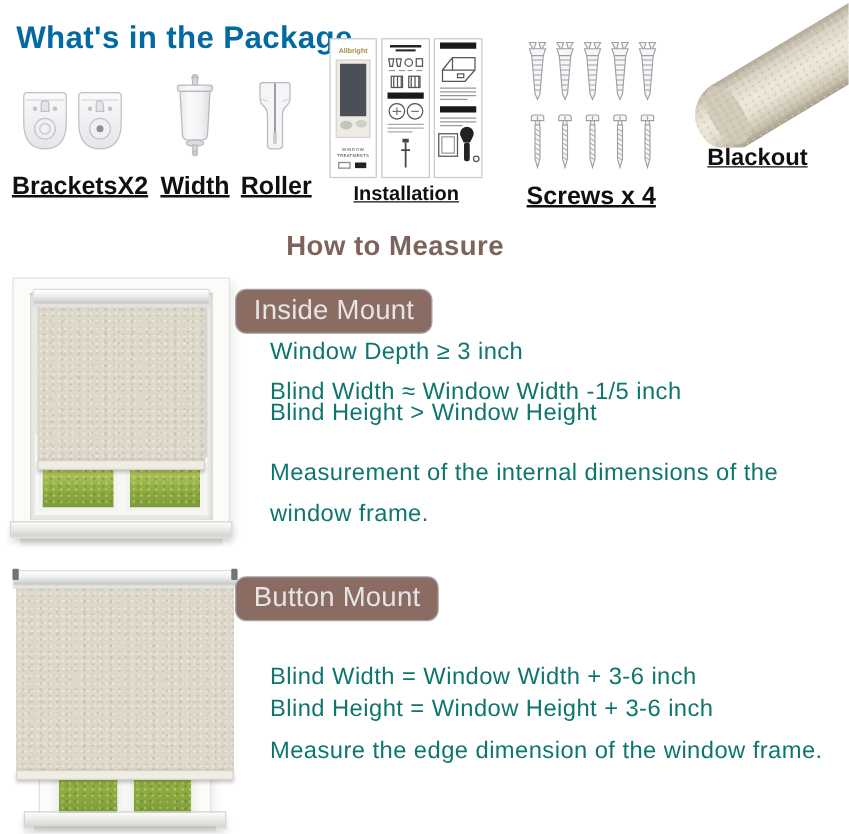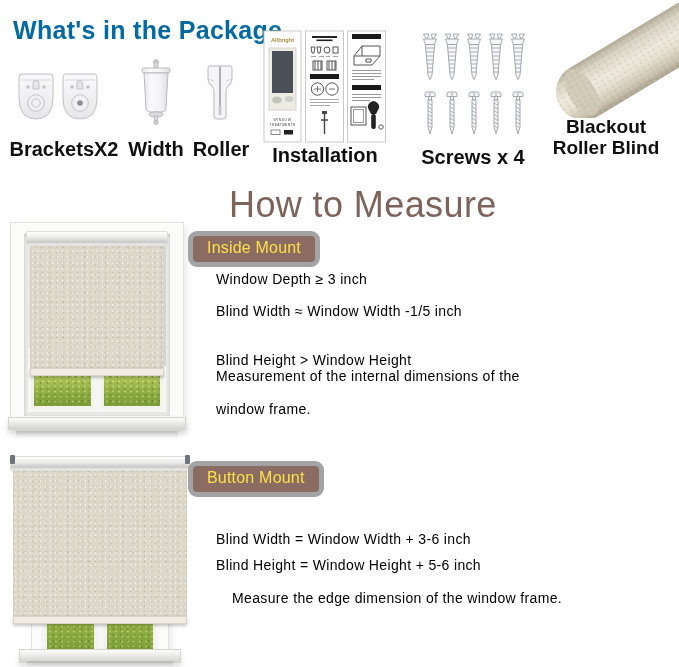--- a/index.html
+++ b/index.html
@@ -9,36 +9,36 @@
     font-family:"Liberation Sans","DejaVu Sans",sans-serif;
     color:#1f1f1f;
   }
   .abs{position:absolute;}
 
   
   .pkg-title{
     left:13px;top:16px;font-size:25px;font-weight:bold;color:#0369a1;letter-spacing:.3px;
   }
   .measure-title{
-    left:229px;top:184px;font-size:36px;font-weight:normal;color:#7d635a;letter-spacing:.4px;
-  }
-
-  
-  .item-label{font-weight:bold;color:#101010;text-align:center;font-size:20px;}
-  .item-label.small{font-size:20px;line-height:17px;}
+    left:229px;top:184px;font-size:22px;font-weight:bold;color:#7d635a;letter-spacing:.4px;
+  }
+
+  
+  .item-label{font-weight:bold;color:#101010;text-align:center;font-size:20px;text-decoration:underline;}
+  .item-label.small{font-size:16px;line-height:17px;}
   .item-label.two-line{font-size:19px;line-height:21px;}
 
   
   .badge{
-    background:#8a6c62;border:5px solid #a3a3a3;border-radius:9px;
-    color:#fde047;font-size:16px;padding:3px 14px 5px 14px;letter-spacing:.2px;
-  }
-
-  
-  .mline{font-size:14px;color:#000000;letter-spacing:.35px;white-space:nowrap;text-align:right;}
+    background:#8a6c62;border:1px solid #a3a3a3;border-radius:9px;
+    color:#e5e5e5;font-size:22px;padding:3px 14px 5px 14px;letter-spacing:.2px;
+  }
+
+  
+  .mline{font-size:19px;color:#0f766e;letter-spacing:.35px;white-space:nowrap;text-align:right;}
 
   
   .win{position:absolute;}
   .w-frame{position:absolute;background:#fbfbfa;border:1px solid #e3e3e0;
     box-shadow:3px 3px 7px rgba(0,0,0,.08);}
   .w-opening{position:absolute;background:#e8e8e5;box-shadow:inset 0 1px 3px rgba(0,0,0,.18);}
   .panes{position:absolute;background:#f6f6f4;display:flex;gap:7px;padding:3px;}
   .pane{flex:1;border:3px solid #f2f2ef;
     background:
       radial-gradient(circle, rgba(255,255,170,.4) .5px, transparent 1.3px) 0 0/6px 5px,
@@ -251,21 +251,20 @@
   </defs>
   <g transform="rotate(-31 46 92)">
     <rect x="18" y="64" width="235" height="56" rx="28" fill="url(#tubeGrad)"></rect>
     <rect x="18" y="64" width="235" height="56" rx="28" fill="url(#linenDots)" opacity=".55"></rect>
     <ellipse cx="44" cy="91" rx="13" ry="26" fill="#cfc8b6" opacity=".9"></ellipse>
     <ellipse cx="44" cy="91" rx="13" ry="26" fill="url(#linenDots)" opacity=".4"></ellipse>
   </g>
 </svg>
 <div class="abs item-label two-line" style="left:538px;top:116px;width:136px">
   <div>Blackout</div>
-  <div>Roller Blind</div>
 </div>
 
 <div class="abs measure-title">How to Measure</div>
 
 <div class="win" style="left:8px;top:222px;width:178px;height:216px">
   <div class="w-frame" style="left:2px;right:2px;top:0;bottom:8px"></div>
   <div class="w-opening" style="left:16px;right:16px;top:12px;bottom:22px"></div>
   <div class="panes" style="left:20px;right:20px;bottom:26px;height:58px">
     <div class="pane"></div>
     <div class="pane"></div>
@@ -275,21 +274,21 @@
   </div>
   <div class="tube" style="left:18px;right:18px;top:9px"></div>
   <div class="abs" style="right:20px;top:24px;width:2px;height:120px;background:#d6d6d3"></div>
   <div class="sill" style="left:0;right:0;bottom:8px;height:11px"></div>
   <div class="abs" style="left:8px;right:8px;bottom:0;height:7px;background:linear-gradient(180deg,rgba(0,0,0,.13),rgba(0,0,0,0))"></div>
 </div>
 
 <div class="abs badge" style="left:188px;top:231px">Inside Mount</div>
 <div class="abs mline" style="left:216px;top:271px">Window Depth  ≥ 3 inch</div>
 <div class="abs mline" style="left:216px;top:303px">Blind Width ≈ Window Width -1/5 inch</div>
-<div class="abs mline" style="left:216px;top:352px">Blind Height &gt; Window Height</div>
+<div class="abs mline" style="left:216px;top:320px">Blind Height &gt; Window Height</div>
 <div class="abs mline" style="left:216px;top:368px">Measurement of the internal dimensions of the</div>
 <div class="abs mline" style="left:216px;top:401px">window frame.</div>
 
 <div class="win" style="left:5px;top:448px;width:190px;height:219px">
   <div class="w-frame" style="left:26px;right:26px;top:60px;bottom:8px"></div>
   <div class="panes" style="left:36px;right:36px;top:110px;height:96px">
     <div class="pane"></div>
     <div class="pane"></div>
   </div>
   <div class="fabric" style="left:8px;right:8px;top:18px;height:152px">
@@ -298,14 +297,14 @@
   <div class="tube" style="left:5px;right:5px;top:8px">
     <div class="endcap" style="left:-1px"></div>
     <div class="endcap" style="right:-1px"></div>
   </div>
   <div class="sill" style="left:14px;right:14px;top:201px;height:12px"></div>
   <div class="abs" style="left:22px;right:22px;top:213px;height:6px;background:linear-gradient(180deg,rgba(0,0,0,.13),rgba(0,0,0,0))"></div>
 </div>
 
 <div class="abs badge" style="left:188px;top:461px">Button Mount</div>
 <div class="abs mline" style="left:216px;top:531px">Blind Width = Window Width + 3-6 inch</div>
-<div class="abs mline" style="left:216px;top:557px">Blind Height = Window Height + 5-6 inch</div>
-<div class="abs mline" style="left:232px;top:590px">Measure the edge dimension of the window frame.</div>
+<div class="abs mline" style="left:216px;top:557px">Blind Height = Window Height + 3-6 inch</div>
+<div class="abs mline" style="left:216px;top:590px">Measure the edge dimension of the window frame.</div>
 
 </body></html>

